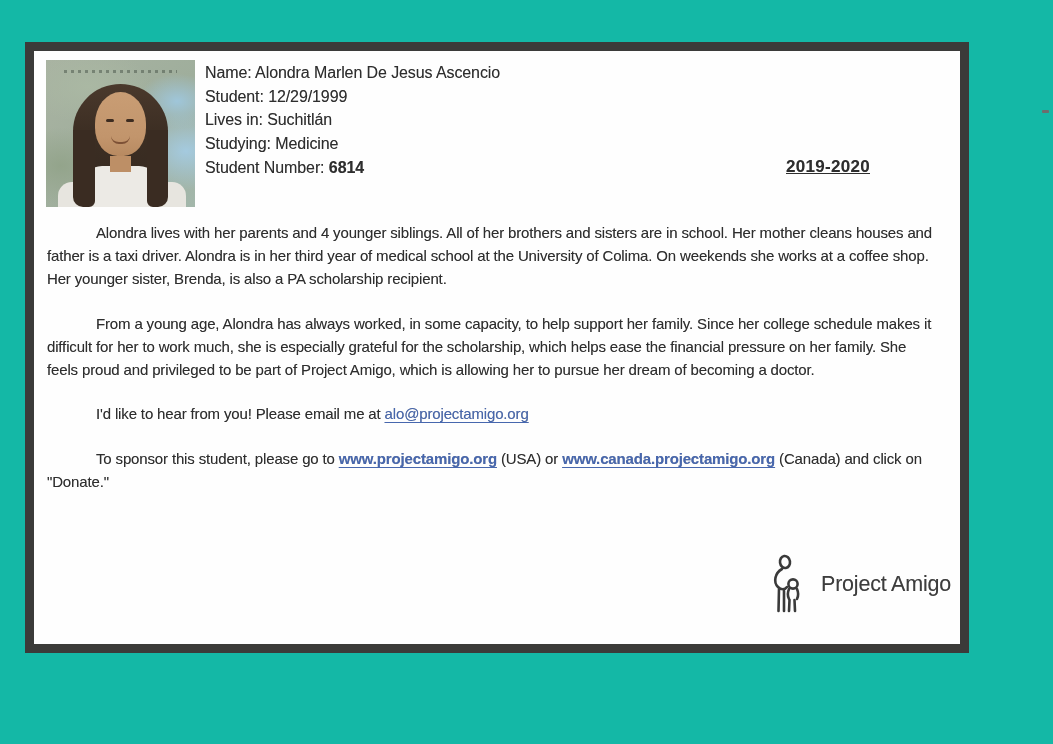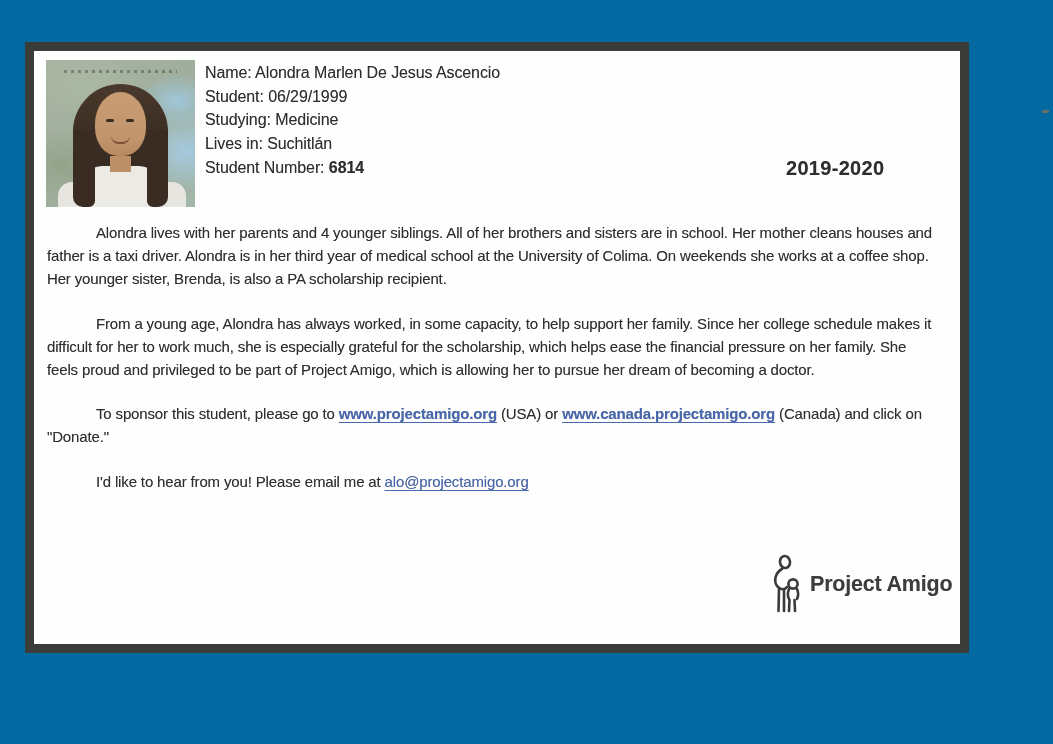--- a/index.html
+++ b/index.html
@@ -1,18 +1,18 @@
 <!DOCTYPE html>
 <html><head>
 <meta charset="utf-8">
 <style>
   * { margin:0; padding:0; box-sizing:border-box; }
   html,body { width:1053px; height:744px; background:#ffffff; overflow:hidden;
     font-family:"Liberation Sans", sans-serif; }
-  .canvas { position:relative; width:1053px; height:744px; background:#0369a1; }
+  .canvas { position:relative; width:1053px; height:744px; background:#14b8a6; }
 
   
   .speck { position:absolute; left:1042px; top:110px; width:7px; height:3px; background:#6d6d6d; border-radius:1px; }
 
   
   .frame { position:absolute; left:25px; top:42px; width:944px; height:611px;
     border:9px solid #3b3b39; background:#fefefe; }
 
   
   .photo { position:absolute; left:12px; top:9px; width:149px; height:147px; overflow:hidden;
@@ -40,36 +40,36 @@
     border-radius:50% 50% 44% 44%; }
   .eye { position:absolute; top:27px; width:8px; height:3px; background:#3d2c20; border-radius:2px; }
   .eye.l { left:11px; } .eye.r { left:31px; }
   .smile { position:absolute; left:16px; top:44px; width:19px; height:8px;
     border-bottom:2.5px solid #7d5136; border-radius:0 0 10px 10px; }
 
   
   .info { position:absolute; left:171px; top:10px; font-size:16px; line-height:23.7px;
     color:#2e2e2e; letter-spacing:-0.1px; text-shadow:0 0 .5px rgba(70,70,70,.45); }
   .bold { font-weight:bold; }
-  .year { position:absolute; left:752px; top:106px; font-size:20px; font-weight:bold;
-    color:#2e2e2e; letter-spacing:.3px; text-shadow:0 0 .5px rgba(70,70,70,.45); }
+  .year { position:absolute; left:752px; top:106px; font-size:17px; font-weight:bold;
+    color:#2e2e2e; letter-spacing:.3px; text-shadow:0 0 .5px rgba(70,70,70,.45);text-decoration:underline; }
 
   
   .bodytext { position:absolute; left:13px; top:170px; width:893px;
     font-size:15px; line-height:23px; color:#2e2e2e; letter-spacing:-0.15px;
     text-shadow:0 0 .5px rgba(70,70,70,.45); }
   .bodytext p { margin:0 0 21.6px 0; text-indent:49px; }
   a.link { color:#4767ae; text-decoration:underline; text-underline-offset:3px; }
   a.link.bold { font-weight:bold; }
 
   
   .logo { position:absolute; left:730px; top:503px; display:flex; align-items:center; }
   .logo svg { display:block; }
-  .logo-text { font-size:21.5px; font-weight:bold; color:#3d3d3d; letter-spacing:-0.2px;
-    margin-left:2px; text-shadow:0 0 .5px rgba(70,70,70,.4); }
+  .logo-text { font-size:21.5px; font-weight:normal; color:#3d3d3d; letter-spacing:-0.2px;
+    margin-left:13px; text-shadow:0 0 .5px rgba(70,70,70,.4); }
 </style>
 </head>
 <body>
 
 <div class="canvas">
   <div class="speck"></div>
 
   <div class="frame">
 
     <div class="photo">
@@ -83,33 +83,33 @@
       <div class="neck"></div>
       <div class="face">
         <div class="eye l"></div>
         <div class="eye r"></div>
         <div class="smile"></div>
       </div>
     </div>
 
     <div class="info">
       <div><span>Name:</span> <span>Alondra Marlen De Jesus Ascencio</span></div>
-      <div><span>Student:</span> <span>06/29/1999</span></div>
+      <div><span>Student:</span> <span>12/29/1999</span></div>
+      <div><span>Lives in:</span> <span>Suchitlán</span></div>
       <div><span>Studying:</span> <span>Medicine</span></div>
-      <div><span>Lives in:</span> <span>Suchitlán</span></div>
       <div><span>Student Number:</span> <span class="bold">6814</span></div>
     </div>
 
     <div class="year">2019-2020</div>
 
     <div class="bodytext">
       <p>Alondra  lives with her parents and 4 younger siblings. All of her brothers and sisters are in school. Her mother cleans houses and father is a taxi driver. Alondra is in her third year of medical school at the University of Colima. On weekends she works at a coffee shop. Her younger sister, Brenda, is also a PA scholarship recipient.</p>
       <p>From a young age, Alondra has always worked, in some capacity, to help support her family. Since her college schedule makes it difficult for her to work much, she is especially grateful for the scholarship, which helps ease the financial pressure on her family. She feels proud and privileged to be part of Project Amigo, which is allowing her to pursue her dream of becoming a doctor.</p>
+      <p><span>I'd like to hear from you! Please email me at </span><a href="#" class="link">alo@projectamigo.org</a></p>
       <p><span>To sponsor this student, please go to </span><a href="#" class="link bold">www.projectamigo.org</a><span> (USA) or </span><a href="#" class="link bold">www.canada.projectamigo.org</a><span> (Canada) and click on "Donate."</span></p>
-      <p><span>I'd like to hear from you! Please email me at </span><a href="#" class="link">alo@projectamigo.org</a></p>
     </div>
 
     <div class="logo">
       <svg width="44" height="60" viewBox="0 0 44 60" fill="none" stroke="#3a3a3a" stroke-width="2.6" stroke-linecap="round">
         <ellipse cx="21" cy="8" rx="5" ry="6" transform="rotate(-8 21 8)"></ellipse>
         <path d="M18 15 C 11 19, 9 28, 14 33 C 17 36, 21 36, 23 33"></path>
         <circle cx="29" cy="30" r="4.6"></circle>
         <path d="M25 35 C 23.5 38.5, 23.5 42, 25 45"></path>
         <path d="M33 35 C 34.5 38.5, 34.5 42, 33 45"></path>
         <path d="M15 35 L 14.5 57"></path>

